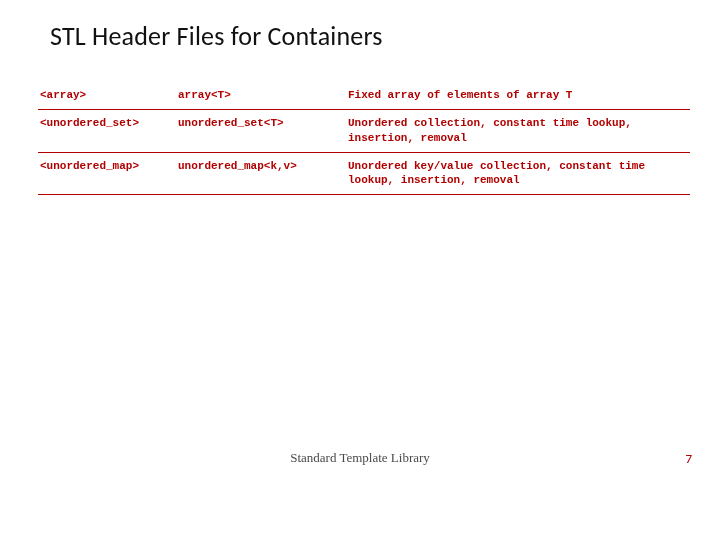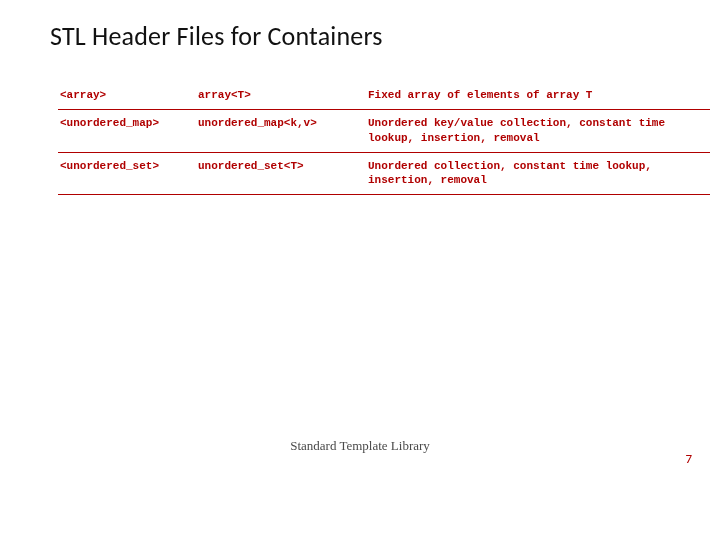--- a/index.html
+++ b/index.html
@@ -32,21 +32,20 @@
   .table-wrap {
     position: absolute;
     top: 82px;
     left: 38px;
     right: 30px;
   }
   table {
     border-collapse: collapse;
     width: 100%;
     table-layout: fixed;
-    margin-left: 20px;
   }
   col.c1 { width: 138px; }
   col.c2 { width: 170px; }
   col.c3 { }
   td {
     vertical-align: top;
     padding: 6px 6px 6px 2px;
     border: none;
     font-family: "Courier New", Courier, monospace;
     font-weight: bold;
@@ -63,21 +62,21 @@
     right: 0;
     bottom: 14px;
     font-family: "Times New Roman", Times, serif;
     font-size: 13px;
     color: #4a4a4a;
   }
   .footer-center {
     position: absolute;
     left: 50%;
     transform: translateX(-50%);
-    bottom: 12px;
+    bottom: 0;
   }
   .footer-right {
     position: absolute;
     right: 28px;
     bottom: 0;
     color: #b00000;
     font-family: Calibri, Arial, sans-serif;
     font-size: 13px;
   }
 </style>
@@ -95,28 +94,28 @@
           <col class="c2">
           <col class="c3">
       </colgroup>
       <tbody>
         <tr>
           <td>&lt;array&gt;</td>
           <td>array&lt;T&gt;</td>
           <td>Fixed array of elements of array T</td>
         </tr>
         <tr class="sep">
+          <td>&lt;unordered_set&gt;</td>
+          <td>unordered_set&lt;T&gt;</td>
+          <td>Unordered collection, constant time lookup, insertion, removal</td>
+        </tr>
+        <tr class="sep">
           <td>&lt;unordered_map&gt;</td>
           <td>unordered_map&lt;k,v&gt;</td>
           <td>Unordered key/value collection, constant time lookup, insertion, removal</td>
-        </tr>
-        <tr class="sep">
-          <td>&lt;unordered_set&gt;</td>
-          <td>unordered_set&lt;T&gt;</td>
-          <td>Unordered collection, constant time lookup, insertion, removal</td>
         </tr>
         <tr class="sep">
           <td>&nbsp;</td>
           <td>&nbsp;</td>
           <td>&nbsp;</td>
         </tr>
       </tbody>
     </table>
   </div>
 

